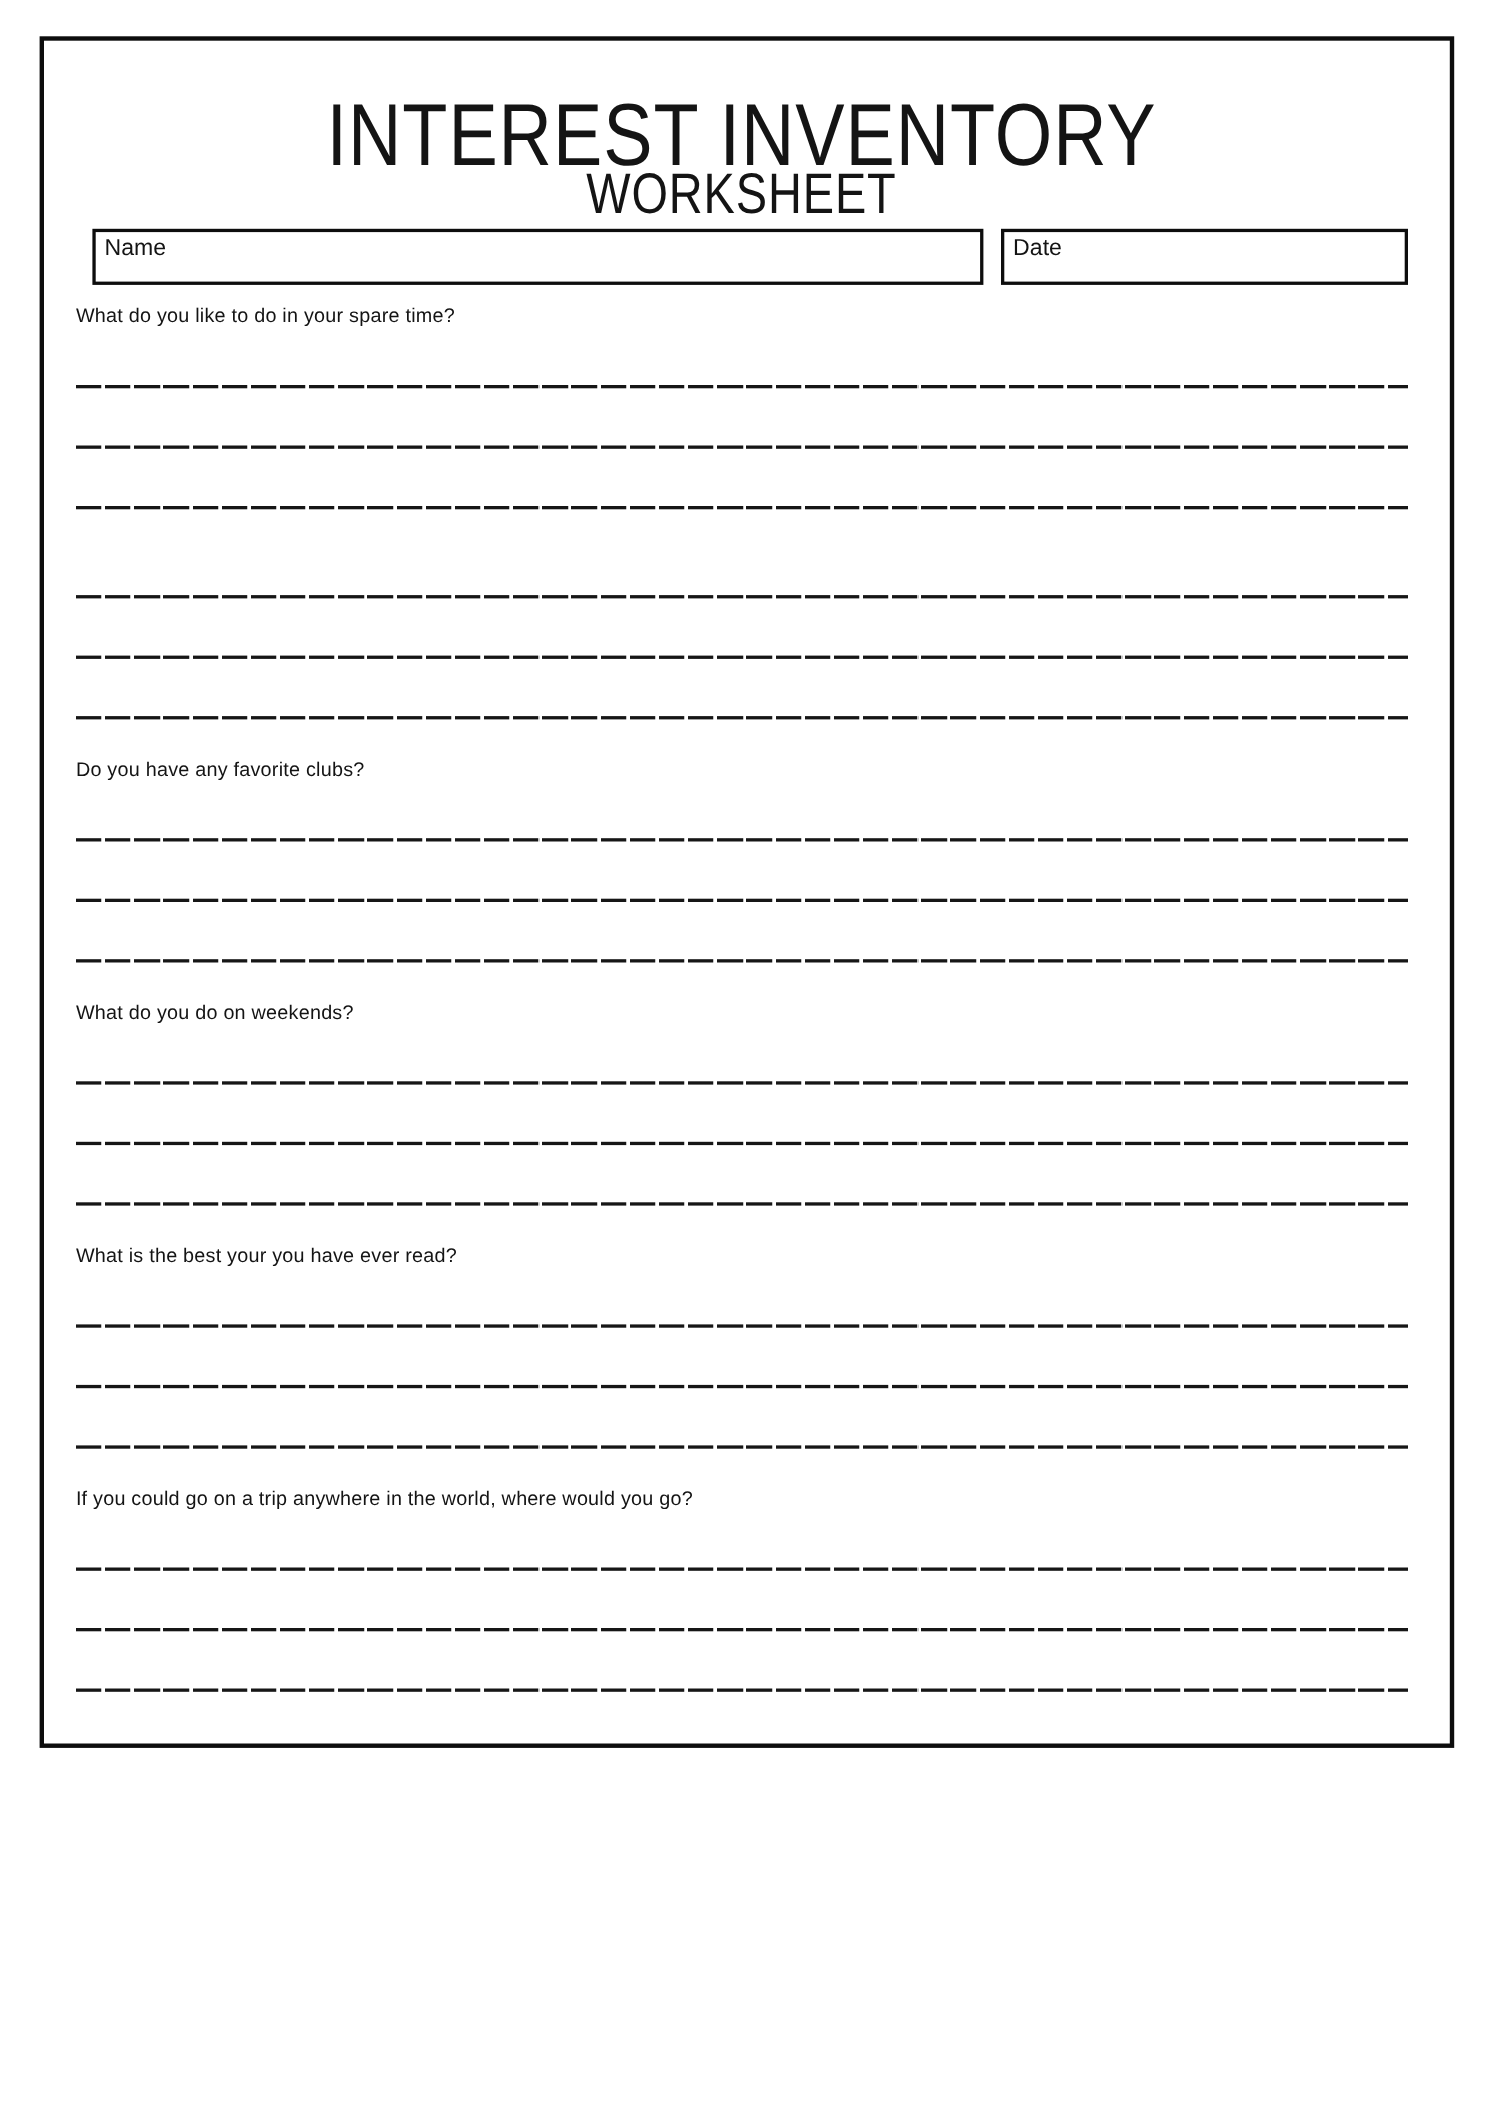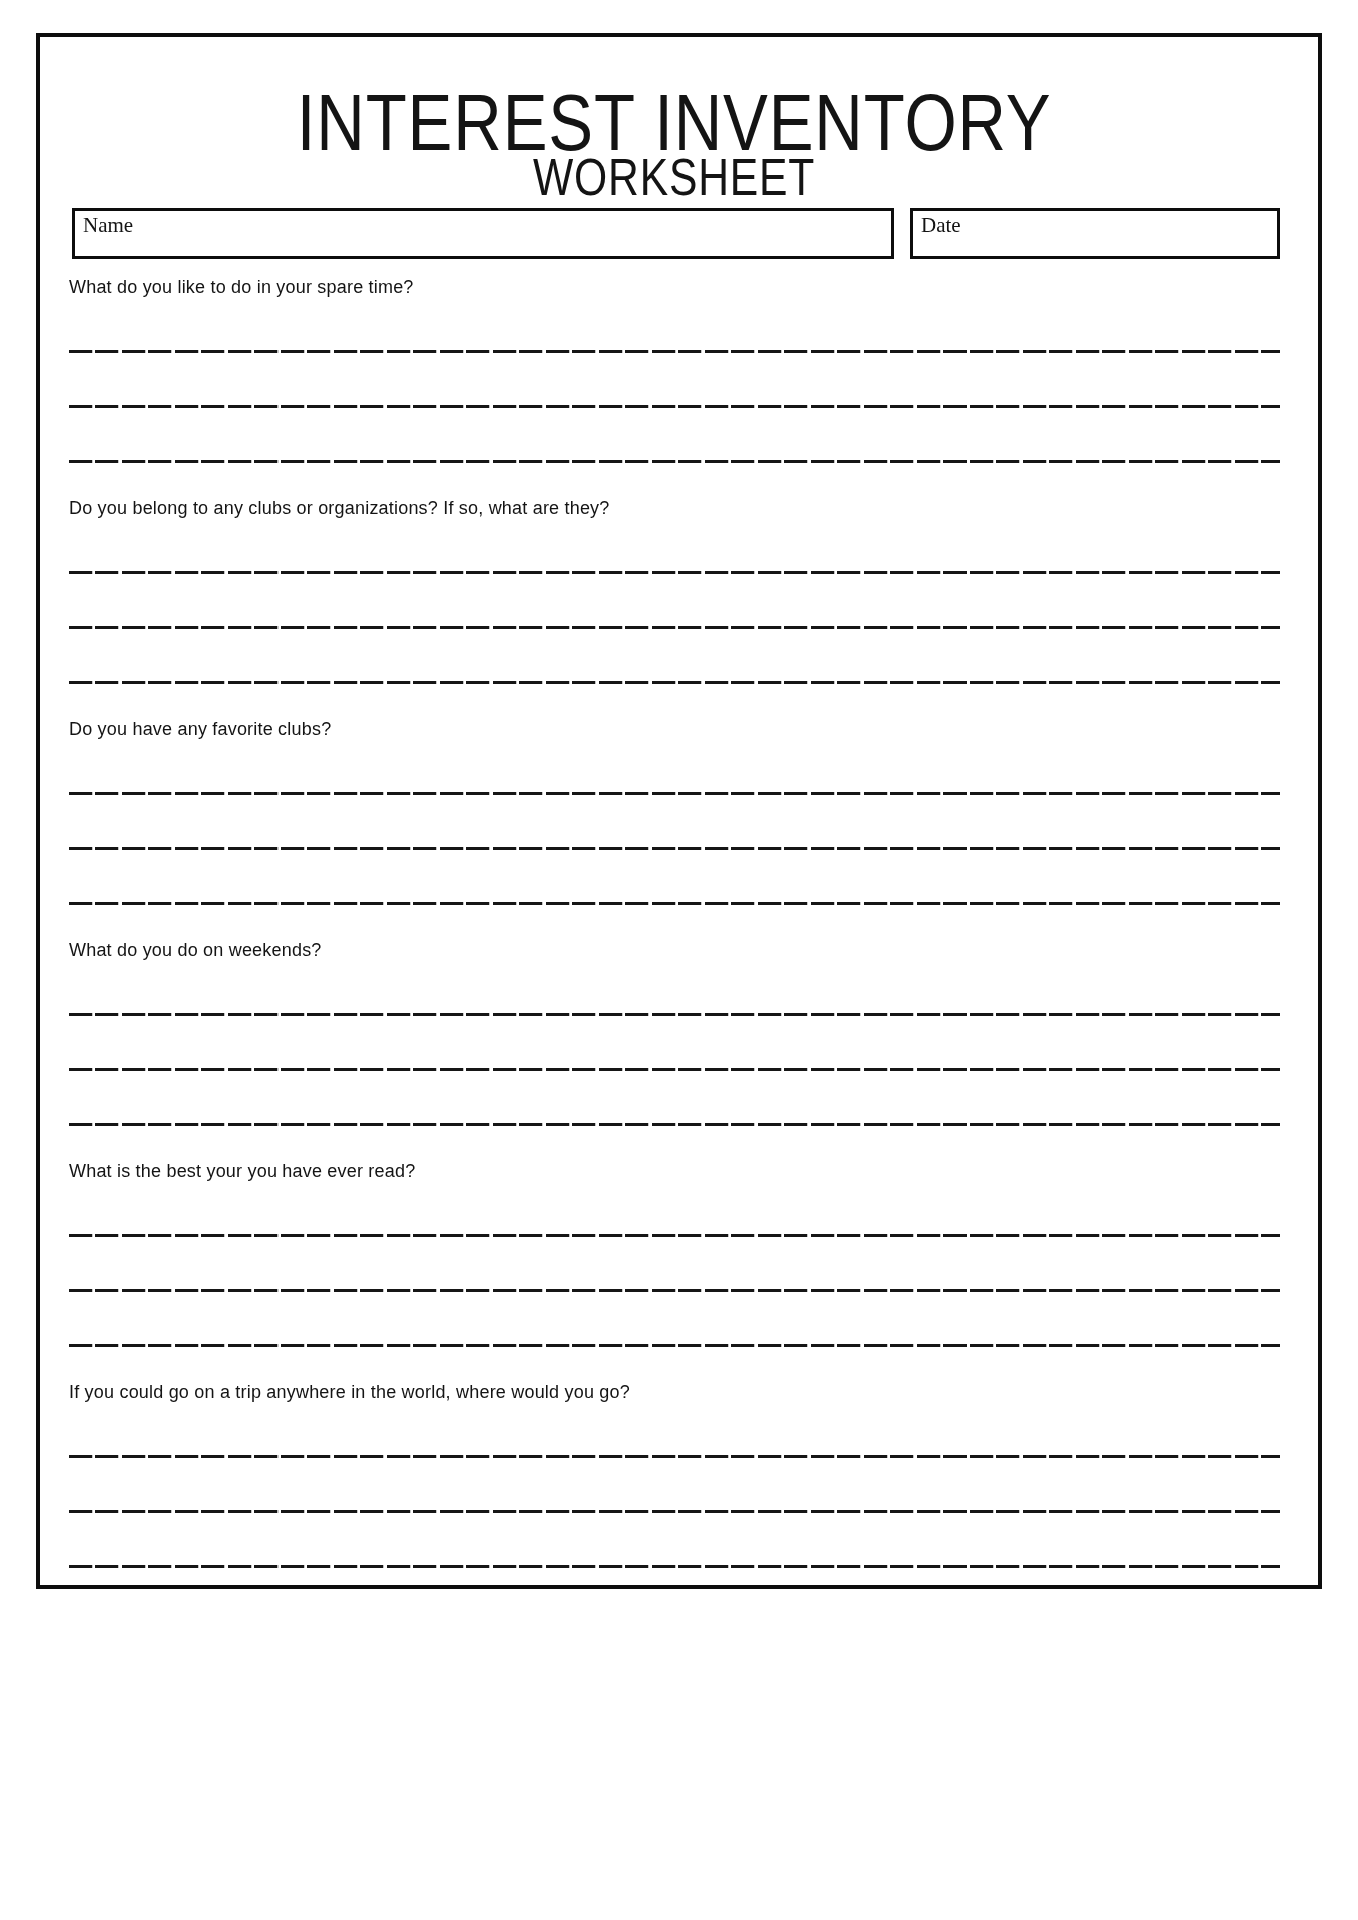--- a/index.html
+++ b/index.html
@@ -21,21 +21,21 @@
   .title{
     font-size:80px;line-height:1;font-weight:400;letter-spacing:1px;
     transform:scaleX(0.84);transform-origin:center;white-space:nowrap;color:var(--ink);
   }
   .subtitle-wrap{display:flex;justify-content:center;margin-top:-12px;}
   .subtitle{
     font-size:52px;line-height:1;font-weight:400;letter-spacing:1px;
     transform:scaleX(0.82);transform-origin:center;white-space:nowrap;color:var(--ink);
   }
   
-  .meta-row{display:flex;gap:16px;margin-top:5px;margin-left:3px;font-family:Liberation Serif, serif;}
+  .meta-row{display:flex;gap:16px;margin-top:5px;margin-left:15px;}
   .meta-box{
     height:51px;border:3px solid var(--border);background:var(--paper);
     padding:2px 8px;font-size:21px;line-height:25px;
   }
   .meta-box.name{flex:1;}
   .meta-box.date{width:370px;}
   .meta-label{display:inline-block;color:var(--ink);}
   
   #questions{margin-top:13px;}
   .q-block{margin-bottom:30px;}
@@ -76,21 +76,20 @@
 
   <main id="questions">
   <section class="q-block">
     <p class="q-text">What do you like to do in your spare time?</p>
   <div class="wl wl-first"></div>
         <div class="wl"></div>
         <div class="wl"></div>
       </section>
 
   <section class="q-block">
-    <p class="q-text">Do you belong to any clubs or organizations? If so, what are they?</p>
   <div class="wl wl-first"></div>
         <div class="wl"></div>
         <div class="wl"></div>
       </section>
 
   <section class="q-block">
     <p class="q-text">Do you have any favorite clubs?</p>
   <div class="wl wl-first"></div>
         <div class="wl"></div>
         <div class="wl"></div>

